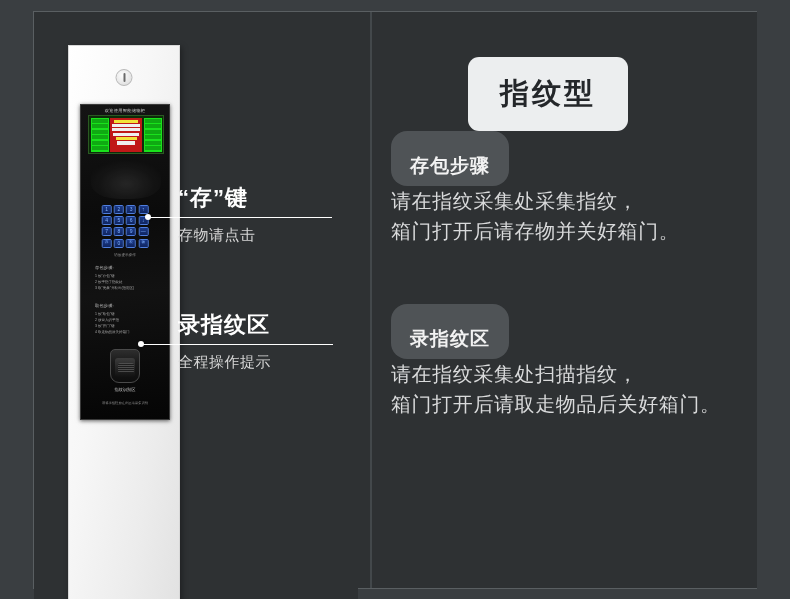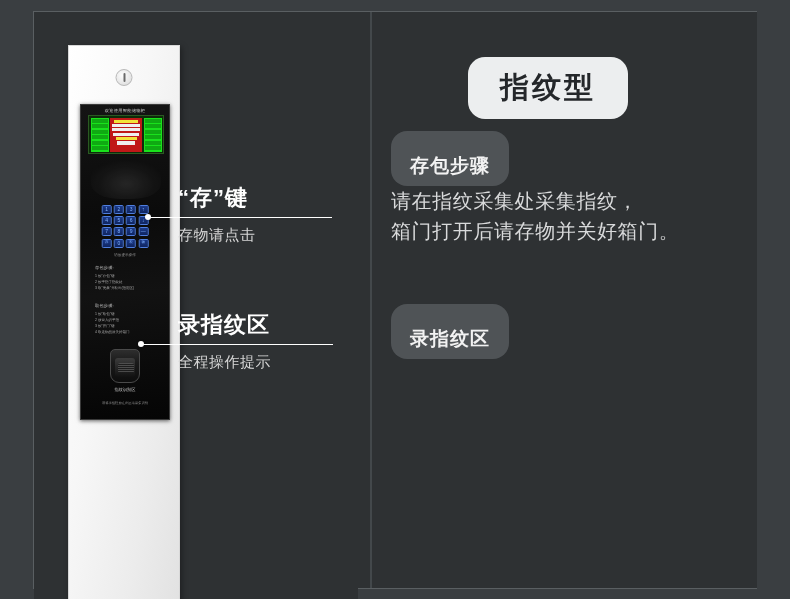--- a/index.html
+++ b/index.html
@@ -225,23 +225,23 @@
   
   .right-panel {
     position: absolute;
     left: 372px; top: 12px;
     width: 385px; height: 576px;
     background: #2e3133;
   }
   .badge-title {
     position: absolute;
     left: 96px; top: 45px;
-    padding: 11px 32px;
+    padding: 17px 32px;
     background: #eceeef;
-    border-radius: 17px;
+    border-radius: 11px;
     color: #24272a;
     font-size: 29px;
     font-weight: bold;
     letter-spacing: 3px;
     white-space: nowrap;
   }
   .sec { position: absolute; left: 19px; }
   .sec.s1 { top: 119px; }
   .sec.s2 { top: 292px; }
   .sec-badge {
@@ -374,17 +374,19 @@
     <div class="badge-title">指纹型</div>
 
     <div class="sec s1">
       <div class="sec-badge">存包步骤</div>
       <div class="sec-body" style="white-space: pre-line;">请在指纹采集处采集指纹，
 箱门打开后请存物并关好箱门。</div>
     </div>
 
     <div class="sec s2">
       <div class="sec-badge">录指纹区</div>
+      <div class="sec-body" style="white-space: pre-line;">请在指纹采集处扫描指纹，
+箱门打开后请取走物品后关好箱门。</div>
     </div>
 
   </div>
 
 </div>
 
 </body></html>

